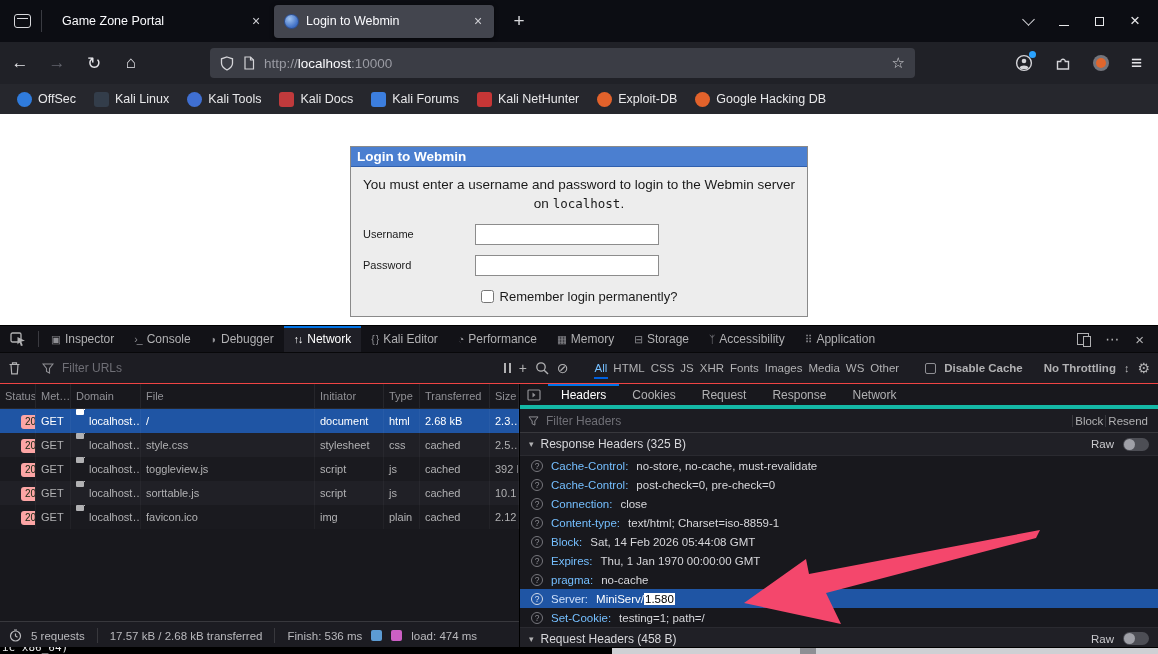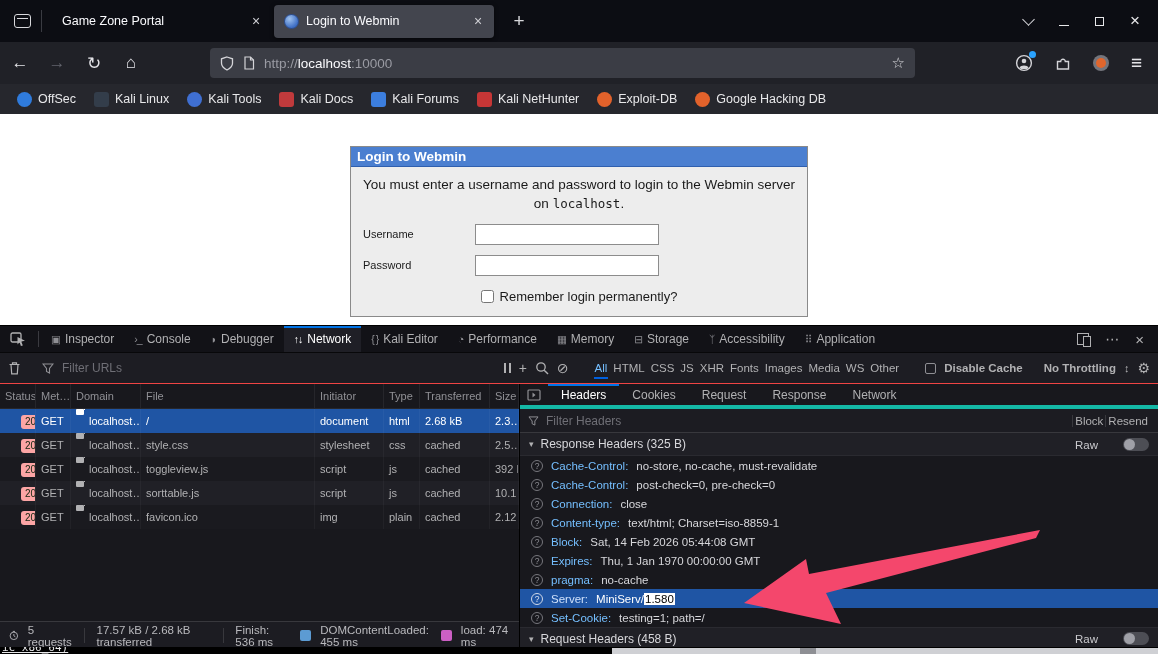--- a/index.html
+++ b/index.html
@@ -126,39 +126,39 @@
   .hp-tab { padding:0 13px; display:flex; align-items:center; color:#b1b1b3; }
   .hp-tab.active { color:#fff; box-shadow:inset 0 2px 0 #0074e8; }
   .hp-filter { height:24px; display:flex; align-items:center; background:#1c1c22; border-bottom:1px solid #38383d;
                padding:0 8px; gap:7px; }
   .hp-filter .right { margin-left:auto; display:flex; align-items:stretch; }
   .hp-act { padding:0 2px; display:flex; align-items:center; color:#b1b1b3; font-size:11.5px;
             border-left:1px solid #38383d; }
   .section-row { height:23px; display:flex; align-items:center; background:#202026; border-bottom:1px solid #2a2a30;
                  padding:0 9px; color:#d7d7db; font-size:12px; gap:7px; }
   .caret { font-size:9px; color:#b1b1b3; }
-  .raw-wrap { margin-left:auto; display:flex; align-items:flex-end; gap:25px; color:#c9c9cd; font-size:11.5px; }
+  .raw-wrap { margin-left:auto; display:flex; align-items:center; gap:9px; color:#c9c9cd; font-size:11.5px; }
   .toggle { width:26px; height:13px; border-radius:7px; background:#4d4e55; position:relative; }
   .toggle::after { content:""; position:absolute; left:1px; top:1px; width:11px; height:11px; border-radius:50%;
                    background:#9fa0a7; }
   .hdr-row { height:19px; display:flex; align-items:center; padding:0 8px 0 11px; gap:8px; font-size:11.5px; }
   .qicon { width:12px; height:12px; border:1px solid #76767c; border-radius:50%; color:#8e8e94; font-size:8.5px;
            line-height:10px; text-align:center; flex:0 0 auto; }
   .hdr-name { color:#75bfff; white-space:nowrap; }
   .hdr-val { color:#d7d7db; white-space:nowrap; }
   .hdr-row.selected { background:#1f55a4; }
   .hdr-row.selected .hdr-name { color:#cfe1fb; }
   .hdr-row.selected .hdr-val { color:#fff; }
   .hdr-row.selected .qicon { border-color:#cfd8e8; color:#dbe3f2; }
   .hl { background:#fff; color:#000; padding:0 1px; }
   .section-row.bottom { border-top:1px solid #2a2a30; }
 
   
   .bottom-strip { position:absolute; left:0; bottom:0; width:1158px; height:7px; background:#000; z-index:6; overflow:hidden; }
-  .term-frag { position:absolute; left:2px; top:-5px; color:#e8e8ea; font-size:11px; line-height:11px;text-decoration:underline; }
+  .term-frag { position:absolute; left:2px; top:-5px; color:#e8e8ea; font-size:11px; line-height:11px; }
   .strip-light { position:absolute; left:612px; right:0; bottom:0; height:6px; background:#cfd0d4; }
   .strip-thumb { position:absolute; left:800px; bottom:0; width:16px; height:6px; background:#8e8f94; }
 
   .arrow-overlay { position:absolute; left:0; top:0; width:1158px; height:654px; z-index:20; pointer-events:none; }
 </style>
 </head>
 <body>
 
 <div class="titlebar">
   <span class="ffview"></span>
@@ -463,21 +463,20 @@
         <svg width="13" height="13" viewBox="0 0 13 13">
             <circle cx="6.5" cy="7" r="5" fill="none" stroke="#b9b9bd" stroke-width="1.2"></circle>
             <path d="M6.5 4.5 V7 L8.5 8.2 M5 1 h3" stroke="#b9b9bd" fill="none" stroke-width="1.2"></path>
           </svg>
         <span>5 requests</span>
         <span class="sb-sep"></span>
         <span>17.57 kB / 2.68 kB transferred</span>
         <span class="sb-sep"></span>
         <span>Finish: 536 ms</span>
         <span class="swatch" style="background: rgb(92, 155, 211);"></span>
-        <span>DOMContentLoaded: 455 ms</span>
         <span class="swatch" style="background: rgb(204, 95, 196);"></span>
         <span>load: 474 ms</span>
       </div>
     </div>
 
     <div class="headers-pane">
       <div class="hp-tabs">
         <span class="hp-side">
           <svg width="14" height="12" viewBox="0 0 14 12">
               <rect x="1" y="1" width="12" height="10" rx="1" fill="none" stroke="#8f8f94" stroke-width="1.2"></rect>

